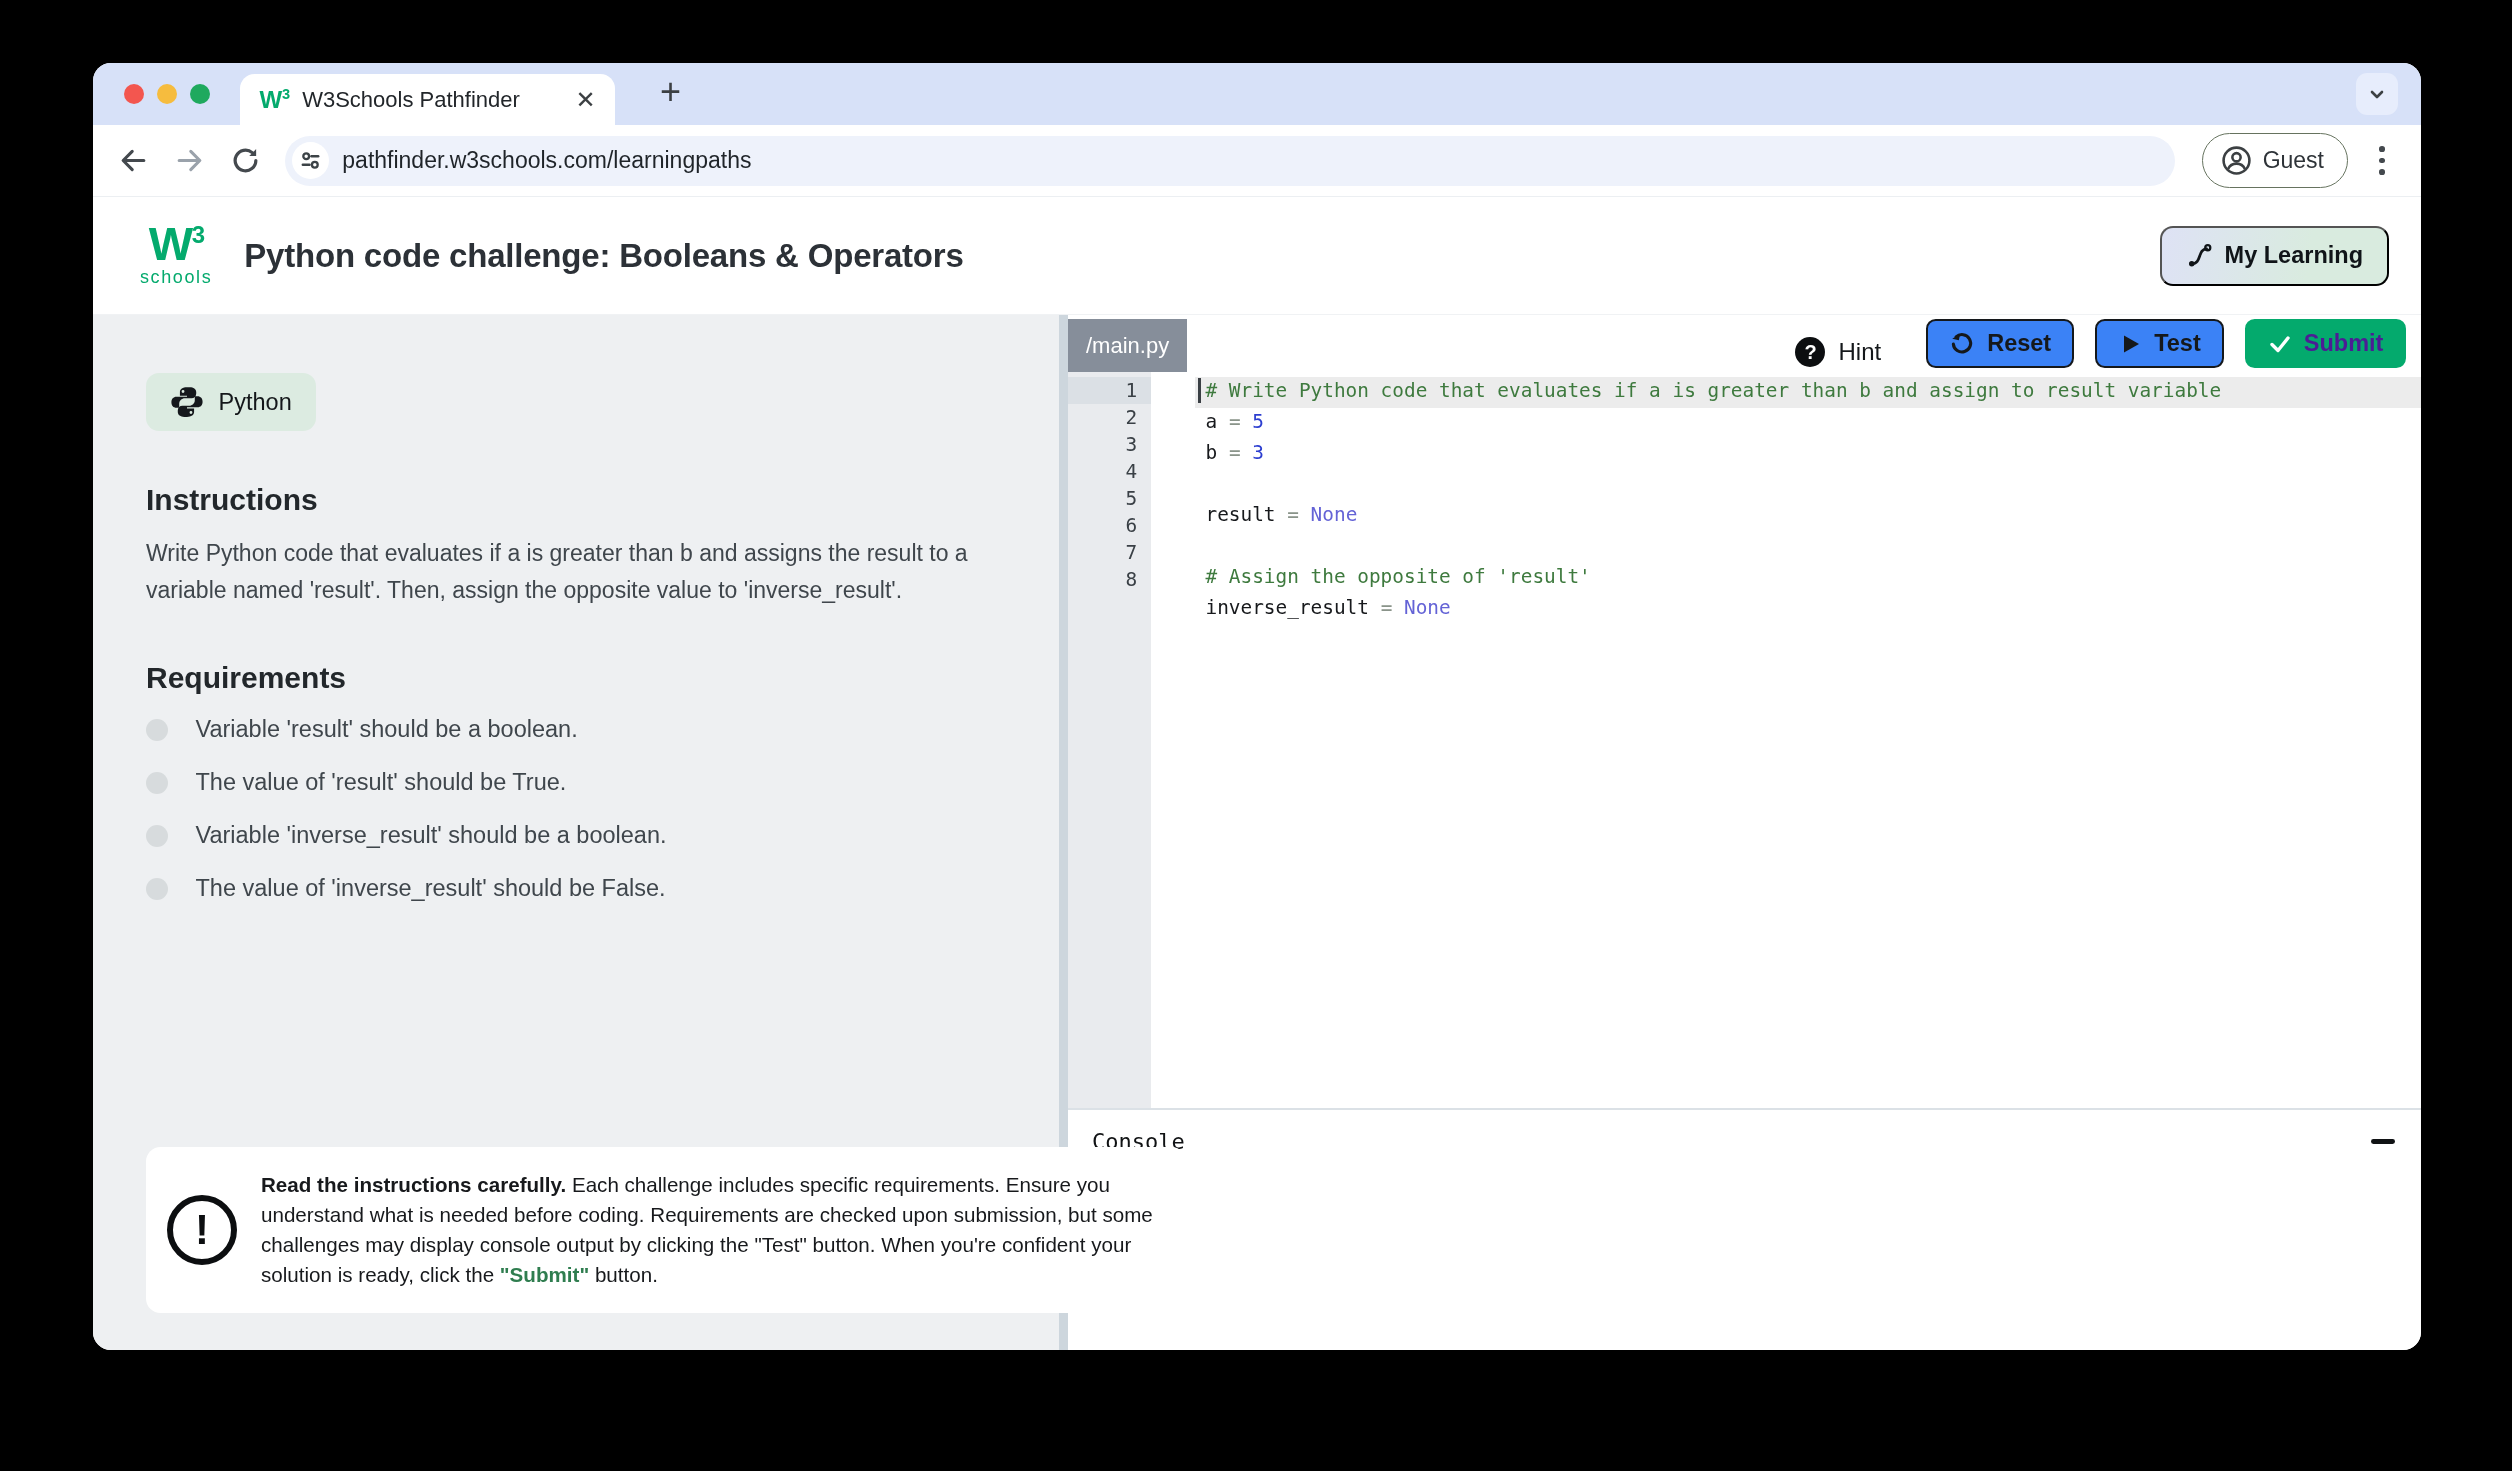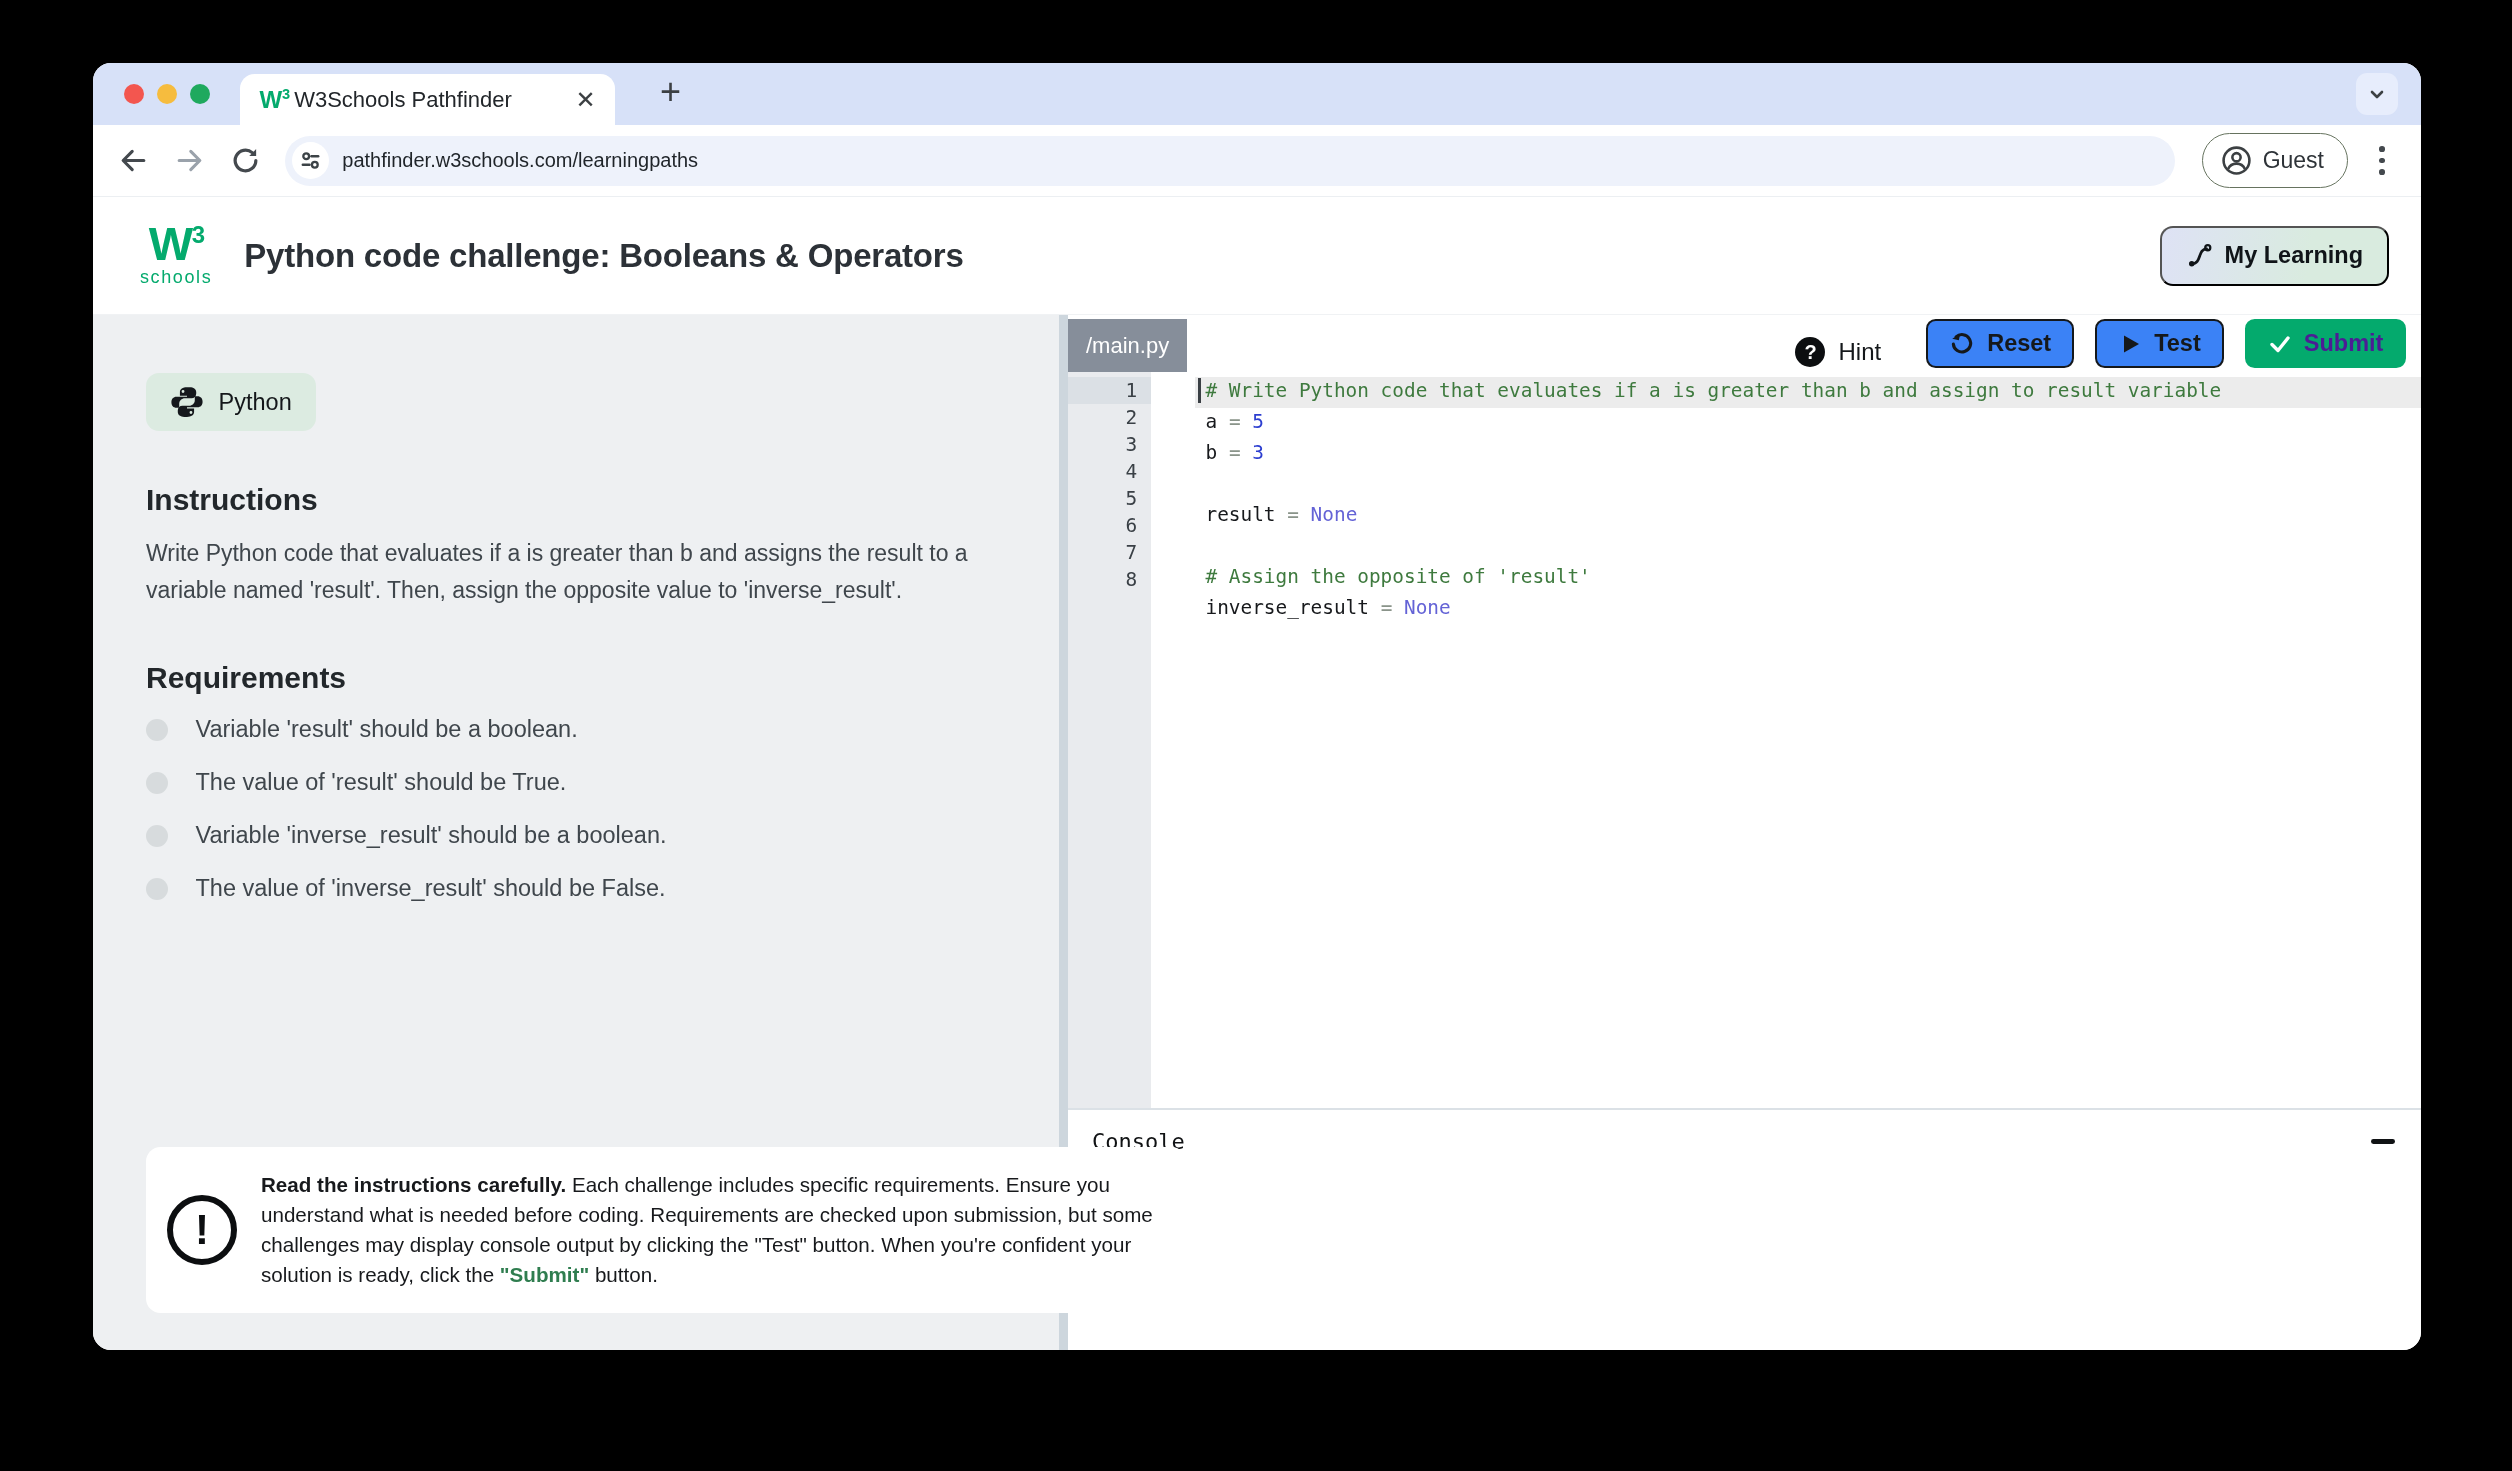--- a/index.html
+++ b/index.html
@@ -10,34 +10,34 @@
 
   
   .tabbar{ height:62px; background:var(--tabbar-bg); position:relative; flex:none; }
   .traffic{ position:absolute; left:31px; top:21px; display:flex; gap:13px; }
   .traffic span{ width:20px; height:20px; border-radius:50%; display:block; }
   .tl-red{ background:var(--tl-red);} .tl-yellow{ background:var(--tl-yellow);} .tl-green{ background:var(--tl-green);}
   .tab{ position:absolute; left:147px; top:11.3px; width:375px; height:51px; background:#fff;
     border-radius:14.6px 14.6px 0 0; display:flex; align-items:center; padding:0 19.4px; }
   .favicon{ font-weight:bold; font-size:24px; color:var(--brand-green); line-height:1; }
   .favicon sup{ font-size:14.6px; }
-  .tab-title{ margin-left:4px; font-size:22px; color:#22262a; white-space:nowrap; }
+  .tab-title{ margin-left:12px; font-size:22px; color:#22262a; white-space:nowrap; }
   .tab-close{ margin-left:auto; font-size:24px; color:#3c4043; line-height:1; cursor:default; }
   .newtab{ position:absolute; left:567px; top:11.3px; font-size:36px; font-weight:300; color:#3c4043; line-height:1; }
   .tabbar-chevron{ position:absolute; right:23px; top:9.7px; width:42px; height:42px; border-radius:11.3px;
     background:#e7edfc; display:flex; align-items:center; justify-content:center; }
 
   
   .urlrow{ height:72px; background:#fff; display:flex; align-items:center; padding:0 23px 0 24px;
     border-bottom:1.6px solid #eceff2; flex:none; }
   .navbtn{ width:32px; height:32px; display:flex; align-items:center; justify-content:center; margin-right:24px; flex:none; }
   .urlpill{ flex:1; height:50px; border-radius:25px; background:#eef2fb; display:flex; align-items:center;
     padding:0 19.4px 0 7.3px; margin-right:27.5px; }
   .tunecircle{ width:37px; height:37px; border-radius:50%; background:#fff; display:flex; align-items:center; justify-content:center; flex:none;}
-  .urltext{ margin-left:13px; font-size:20px; color:#1f2429; }
+  .urltext{ margin-left:13px; font-size:23px; color:#1f2429; }
   .guest{ height:55px; border:1.6px solid #66735f; border-radius:27.5px; display:flex; align-items:center;
     gap:10.5px; padding:0 23px 0 18px; background:#fff; flex:none; }
   .guest-label{ font-size:23px; color:#2e3338; }
   .kebab{ width:32px; display:flex; flex-direction:column; align-items:center; gap:5.7px; margin-left:18px; flex:none;}
   .kebab i{ width:5.7px; height:5.7px; border-radius:50%; background:#44494e; display:block; }
 
   
   .appheader{ height:118px; background:#fff; display:flex; align-items:center; padding:0 32px 0 47px;
     border-bottom:0.8px solid #f0f2f4; flex:none; }
   .w3logo{ display:flex; flex-direction:column; align-items:center; margin-right:32px; flex:none;}

